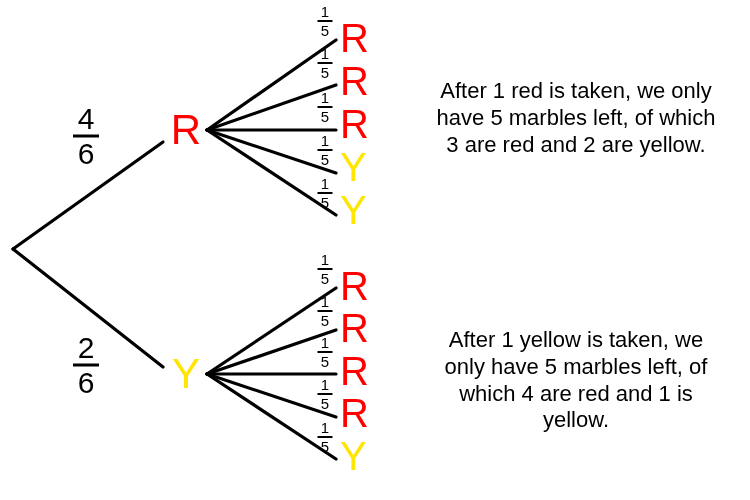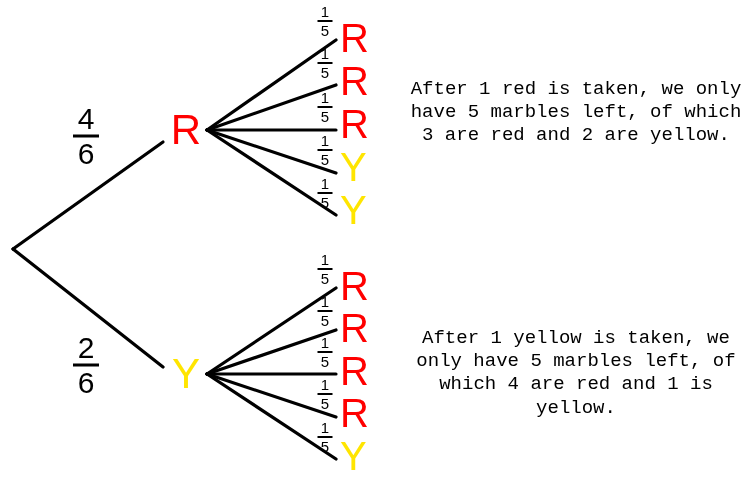--- a/index.html
+++ b/index.html
@@ -73,22 +73,22 @@
   }
   .frac-small .bar { height: 2px; }
   .frac-big {
     font-size: 30px;
     width: 26px;
   }
   .frac-big .bar { height: 3px; }
 
   .note {
     position: absolute;
-    font-family: Liberation Mono, monospace;
-    font-size: 19px;
+    font-family: Liberation Sans, sans-serif;
+    font-size: 22px;
     line-height: 1.22;
     color: #000000;
     text-align: center;
     white-space: pre-line;
   }
 </style>
 </head>
 <body>
 
 <div id="stage">

